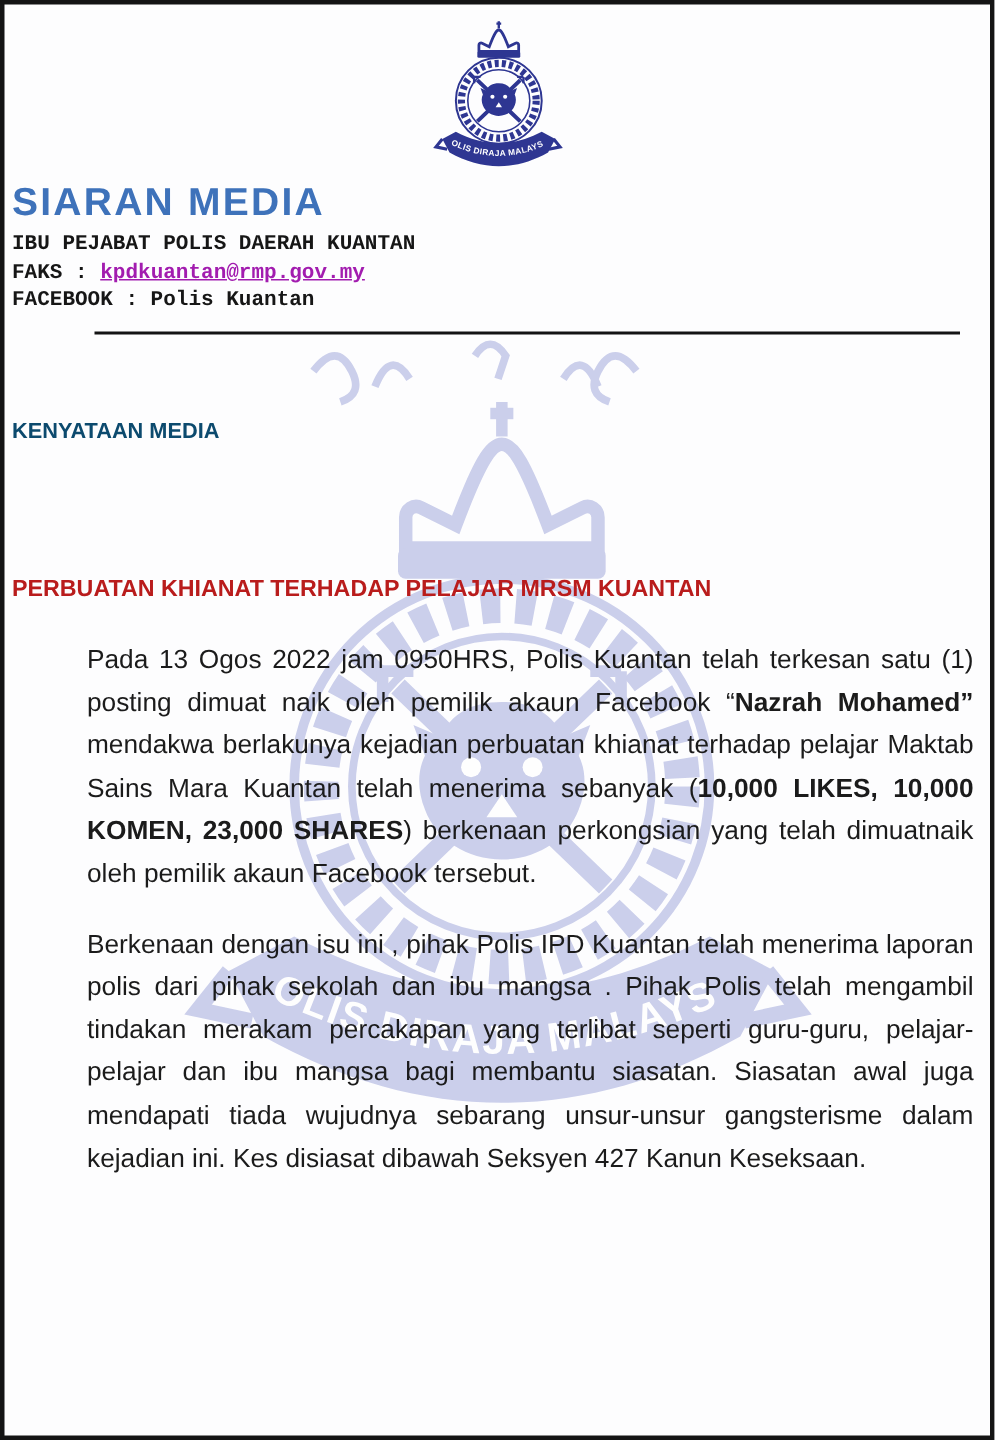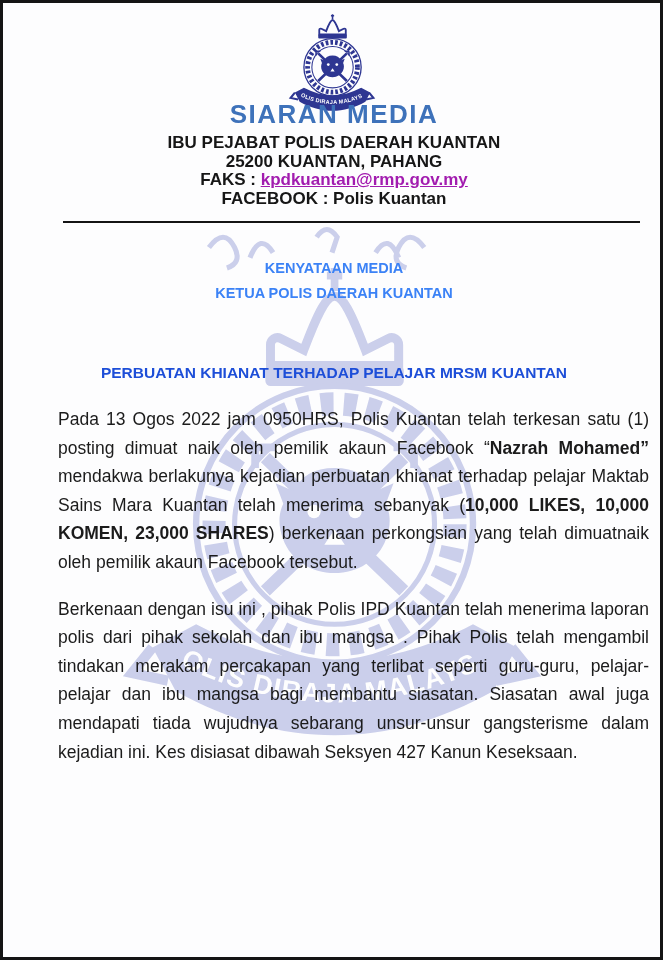--- a/index.html
+++ b/index.html
@@ -9,53 +9,54 @@
     margin:0 auto;
     background:#fdfdfe;
     box-sizing:border-box;
     border:3px solid #141414;
     outline:1px solid #555;
     overflow:hidden;
     font-family:"Liberation Sans","DejaVu Sans",sans-serif;
     color:#1c1c1c;
   }
   .abs{position:absolute;}
-  .centered{left:5px;right:0;text-align:center;}
+  .centered{left:5px;right:0;text-align:left;margin-top:20px;}
 
   
   .logo{top:8px;left:50%;transform:translateX(-50%);width:118px;height:106px;z-index:2;}
   .title{
     top:96px;
     font-size:26px;font-weight:bold;letter-spacing:1.5px;
     z-index:2;
   }
   .org-block{
     top:131px;z-index:2;
-    font-size:17px;font-weight:bold;line-height:18.6px;
+    font-size:14px;font-weight:bold;line-height:18.6px;
     color:#161616;
+    font-family:Liberation Mono, monospace;
   }
   .org-block .line{white-space:nowrap;}
   .email-link{font-weight:bold;text-decoration:underline;cursor:pointer;}
   .divider{top:218px;left:60px;width:577px;height:2px;background:#141414;z-index:2;}
 
   
   .stmt{
     top:253px;z-index:2;
     font-size:14.5px;font-weight:bold;line-height:25px;
-    color:#3b82f6;
+    color:#0c4a6e;
   }
   .subject{
     top:361px;z-index:2;
     font-size:15.5px;font-weight:bold;white-space:nowrap;
-    color:#1d4ed8;
+    color:#b91c1c;
   }
 
   
   .body-text{
-    top:402px;left:55px;width:591px;z-index:2;
+    top:422px;left:55px;width:591px;z-index:2;
   }
   .body-text p{
     margin:0 0 18px 0;
     font-size:17.5px;line-height:28.6px;
     text-align:justify;
     color:#1b1b1b;
   }
   .body-text p:nth-of-type(2){margin-bottom:36px;}
 
   
@@ -116,30 +117,28 @@
   </svg>
 
   <svg class="abs logo crest-small" viewBox="0 0 220 200" preserveAspectRatio="xMidYMid meet">
     <use href="#crest" width="220" height="200"></use>
   </svg>
 
   <div class="abs centered title" style="color:#3e72ba">SIARAN MEDIA</div>
 
   <div class="abs centered org-block">
     <div class="line">IBU PEJABAT POLIS DAERAH KUANTAN</div>
-    <div class="line">25200 KUANTAN, PAHANG</div>
     <div class="line"><span>FAKS : </span><span class="email-link" style="color:#a21caf">kpdkuantan@rmp.gov.my</span></div>
     <div class="line">FACEBOOK : Polis Kuantan</div>
   </div>
 
   <div class="abs divider"></div>
 
   <div class="abs centered stmt">
     <div>KENYATAAN MEDIA</div>
-    <div>KETUA POLIS DAERAH KUANTAN</div>
   </div>
 
   <div class="abs centered subject">PERBUATAN KHIANAT TERHADAP PELAJAR MRSM KUANTAN</div>
 
   <div class="abs body-text">
     <p><span>Pada 13 Ogos 2022 jam 0950HRS,  Polis Kuantan telah terkesan satu (1) posting dimuat naik oleh pemilik akaun Facebook “</span><span style="font-weight: bold;">Nazrah Mohamed”</span><span> mendakwa berlakunya kejadian perbuatan khianat terhadap pelajar Maktab Sains Mara Kuantan telah menerima sebanyak (</span><span style="font-weight: bold;">10,000 LIKES, 10,000 KOMEN, 23,000 SHARES</span><span>) berkenaan perkongsian yang telah dimuatnaik oleh pemilik akaun Facebook tersebut.</span></p>
     <p><span>Berkenaan dengan isu ini , pihak Polis IPD Kuantan telah menerima laporan polis dari pihak sekolah dan ibu mangsa . Pihak Polis telah mengambil tindakan merakam percakapan yang terlibat seperti guru-guru, pelajar-pelajar dan ibu mangsa bagi membantu siasatan. Siasatan awal juga mendapati tiada wujudnya sebarang unsur-unsur gangsterisme dalam kejadian ini. Kes disiasat dibawah Seksyen 427 Kanun Keseksaan.</span></p>
   </div>
 
 </div>

